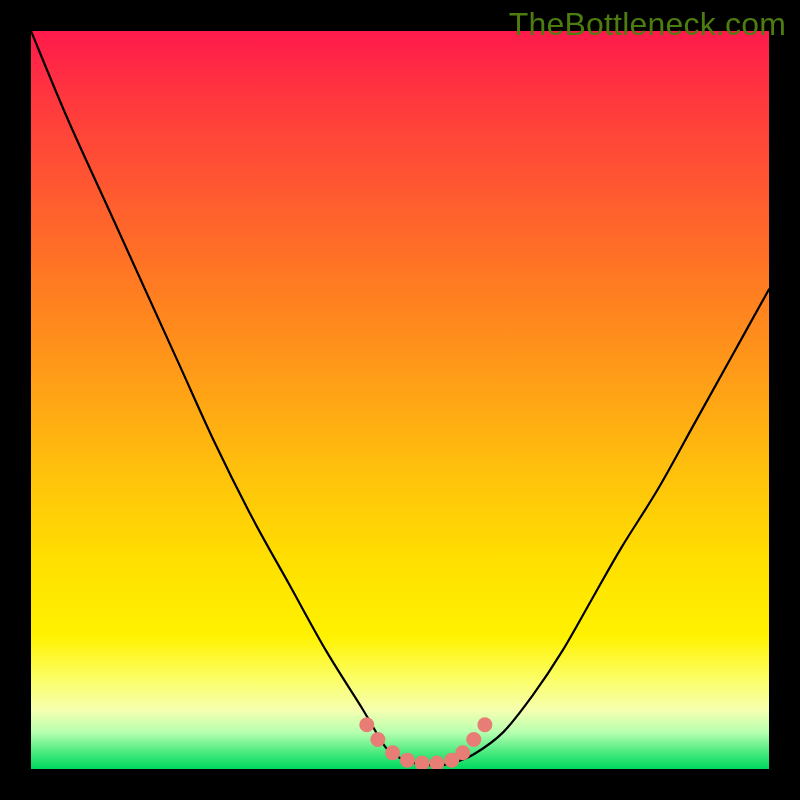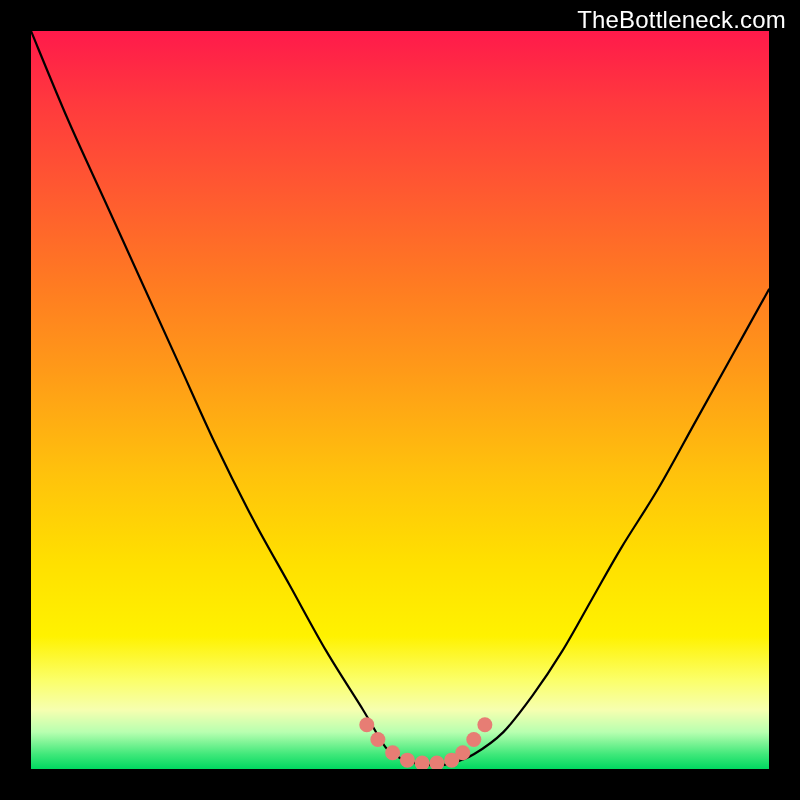--- a/index.html
+++ b/index.html
@@ -37,22 +37,22 @@
       #f6ffb0 92%,
       #b8ffb0 95%,
       #40e87a 98%,
       #00d860 100%
     );
   }
   .watermark {
     position: absolute;
     top: 6px;
     right: 14px;
-    color: #ffffff;
-    font-size: 24px;
+    color: #4d7c0f;
+    font-size: 32px;
     font-weight: 500;
     letter-spacing: 0.2px;
     user-select: none;
   }
   svg.curve {
     position: absolute;
     left: 0;
     top: 0;
     width: 738px;
     height: 738px;

